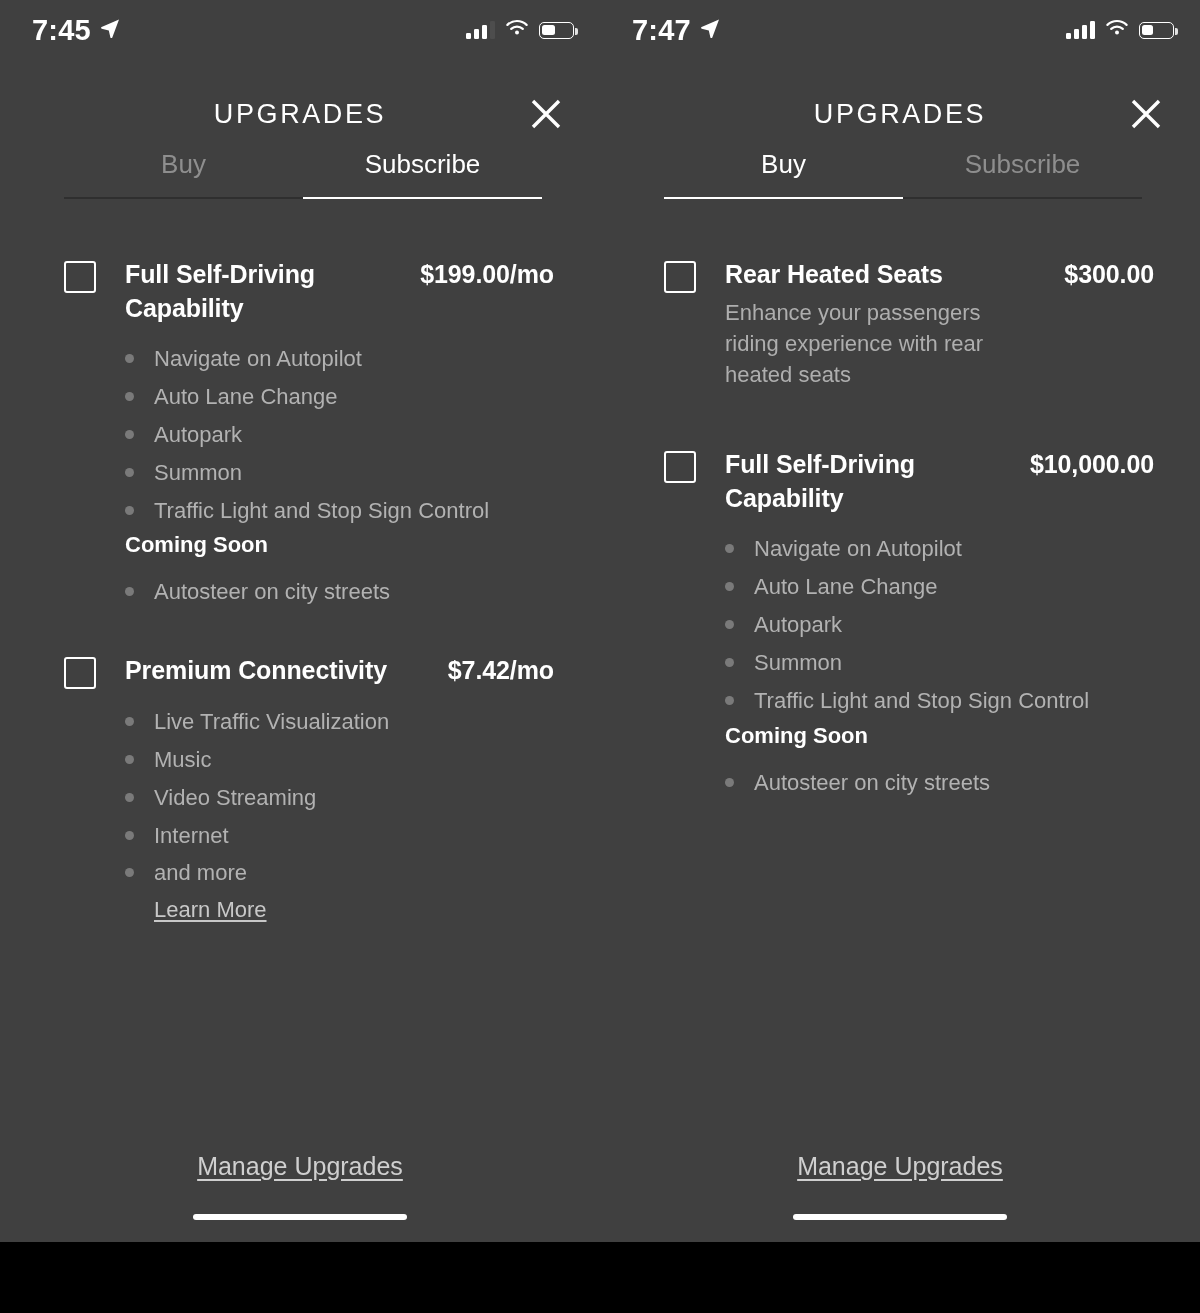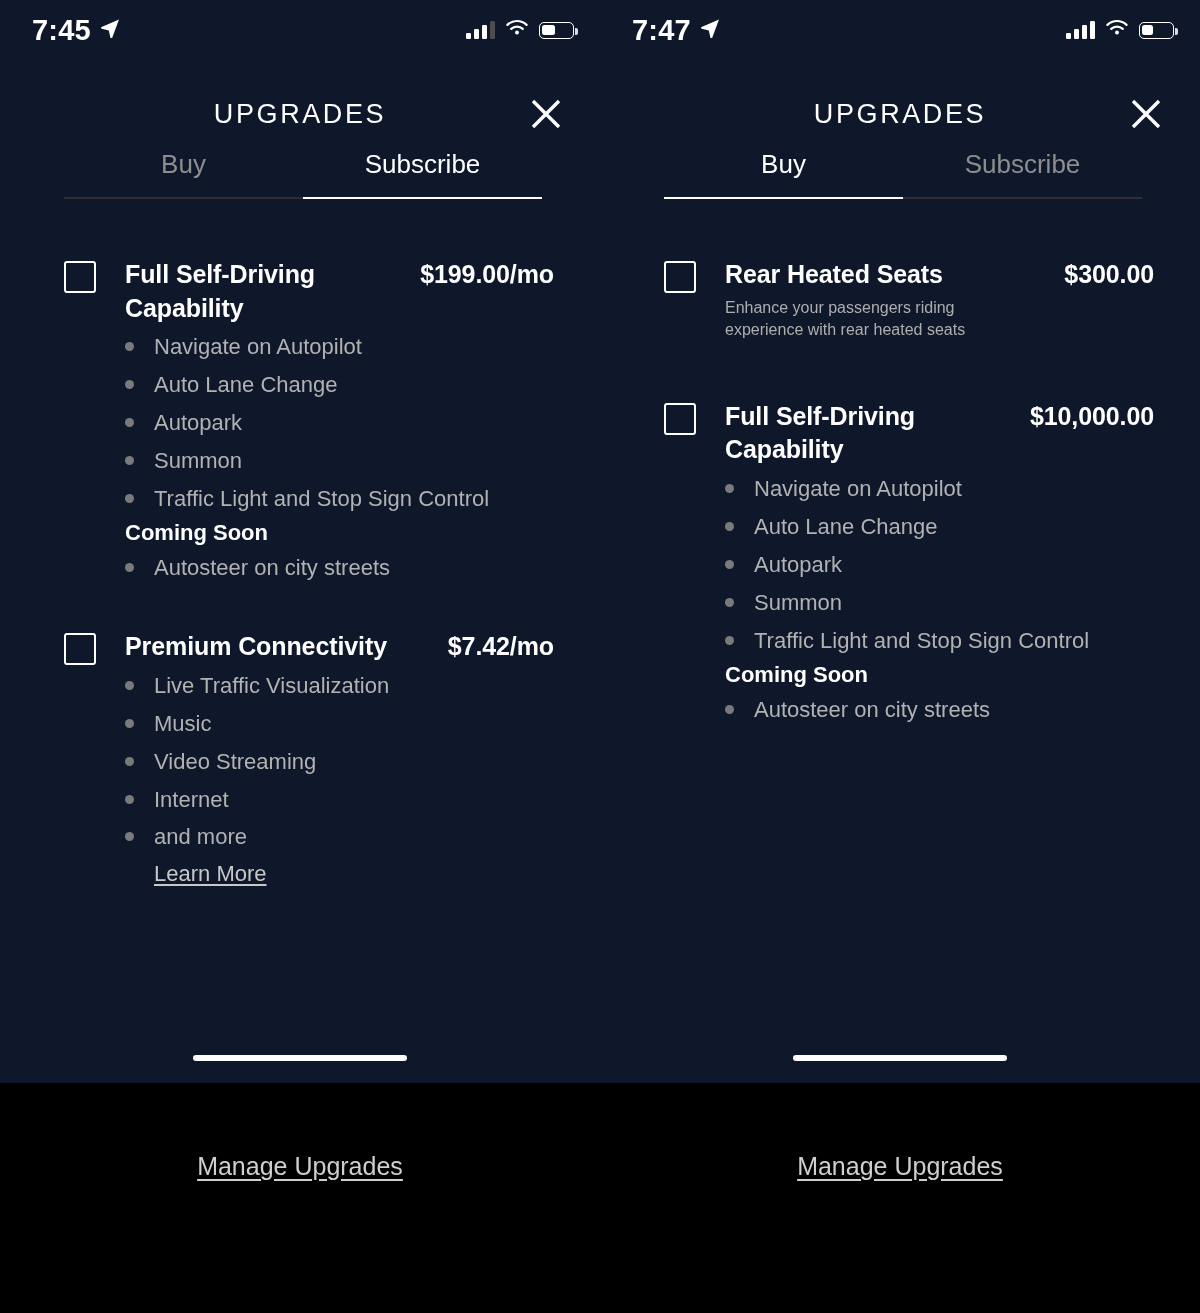--- a/index.html
+++ b/index.html
@@ -3,21 +3,21 @@
 <meta charset="utf-8">
 <style>
   * { margin:0; padding:0; box-sizing:border-box; }
   html, body {
     width:1200px; height:1313px;
     background:#000;
     font-family:"Liberation Sans", sans-serif;
     overflow:hidden;
   }
   .screens { display:flex; width:1200px; height:1313px; }
-  .panel { position:relative; width:600px; height:1083px; background:#0f172a; }
+  .panel { position:relative; width:600px; height:1242px; background:#404040; }
 
   
   .statusbar {
     position:absolute; top:0; left:0; width:600px; height:60px;
     display:flex; align-items:center; justify-content:space-between;
     padding:0 26px 0 32px;
   }
   .sb-left { display:flex; align-items:center; gap:9px; }
   .sb-time { color:#fff; font-size:29px; font-weight:700; letter-spacing:0.2px; }
   .loc-arrow { display:block; }
@@ -69,24 +69,24 @@
   .item-head { padding-left:61px; display:flex; align-items:flex-start; }
   .item-title {
     color:#fff; font-size:25px; font-weight:700; line-height:1.34;
     flex:1; padding-right:8px; letter-spacing:-0.1px;
   }
   .item-price {
     color:#fff; font-size:25px; font-weight:700; white-space:nowrap;
     line-height:1.34; text-align:center; letter-spacing:-0.1px;
   }
   .item-desc {
-    padding-left:61px; color:#aeaeae; font-size:16px; line-height:1.42;
+    padding-left:61px; color:#aeaeae; font-size:22px; line-height:1.42;
     margin-top:5px; max-width:330px;
   }
-  .features { padding-left:61px; margin-top:6px; list-style:none; }
+  .features { padding-left:61px; margin-top:18px; list-style:none; }
   .features li {
     position:relative; color:#b2b2b2; font-size:22px; line-height:1.45;
     padding-left:29px; margin-bottom:6px;
   }
   .features li::before {
     content:""; position:absolute; left:0; top:11px;
     width:9px; height:9px; border-radius:50%; background:#7a7a7a;
   }
   .coming-soon {
     padding-left:61px; color:#ffffff; font-size:22px; font-weight:700;

